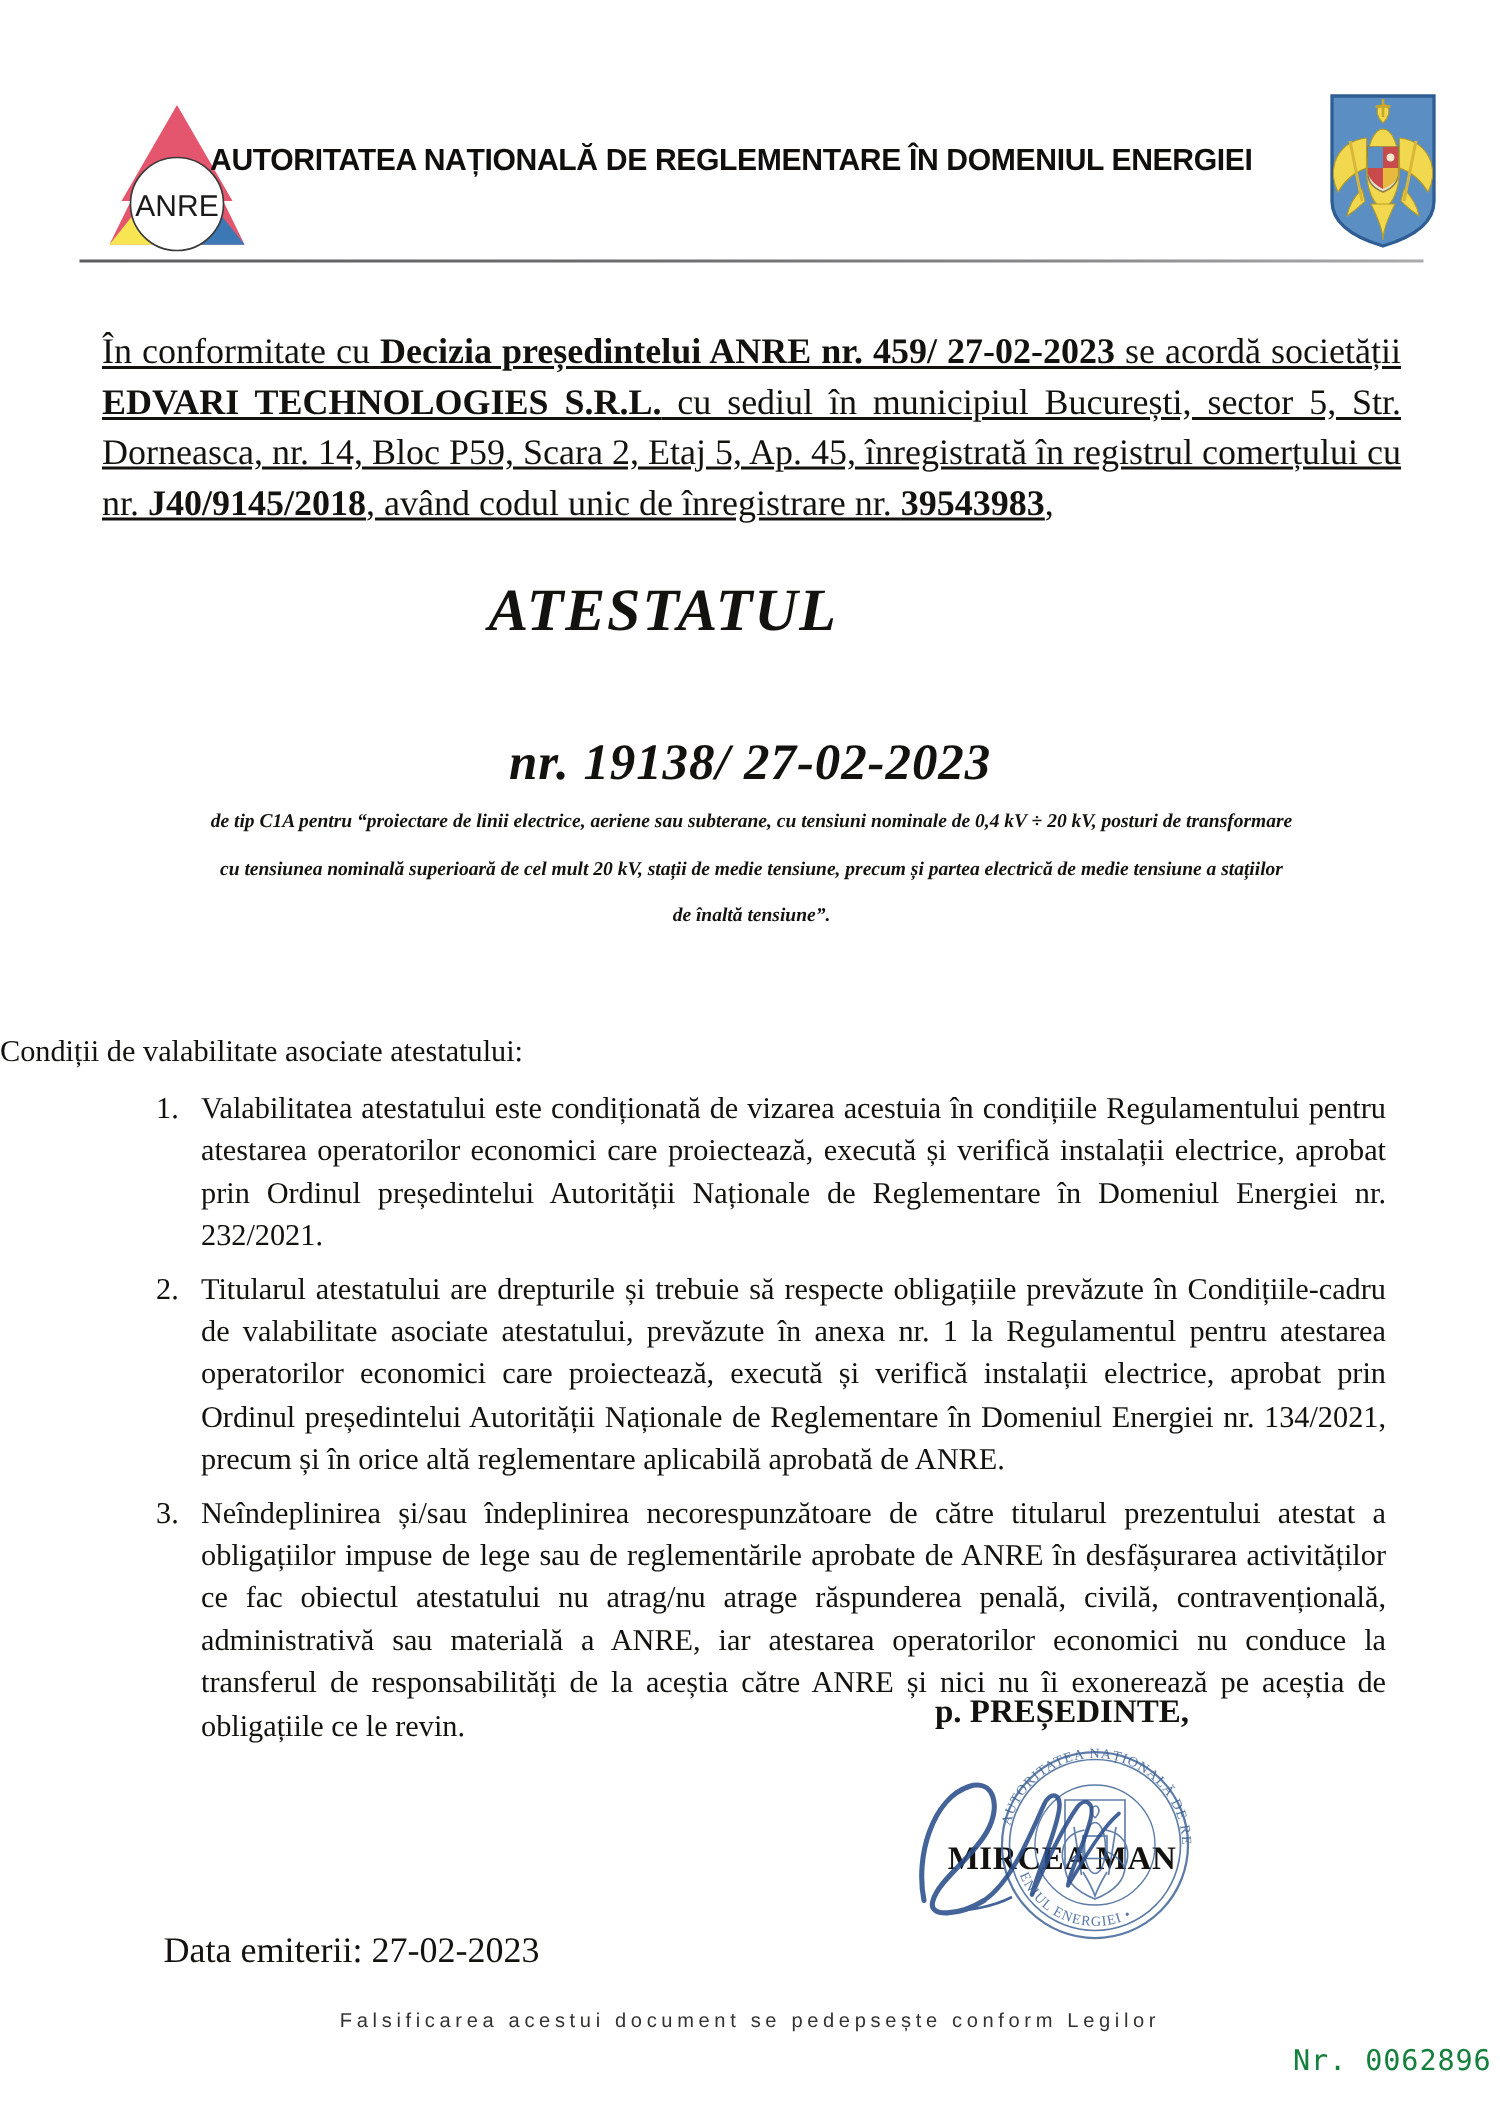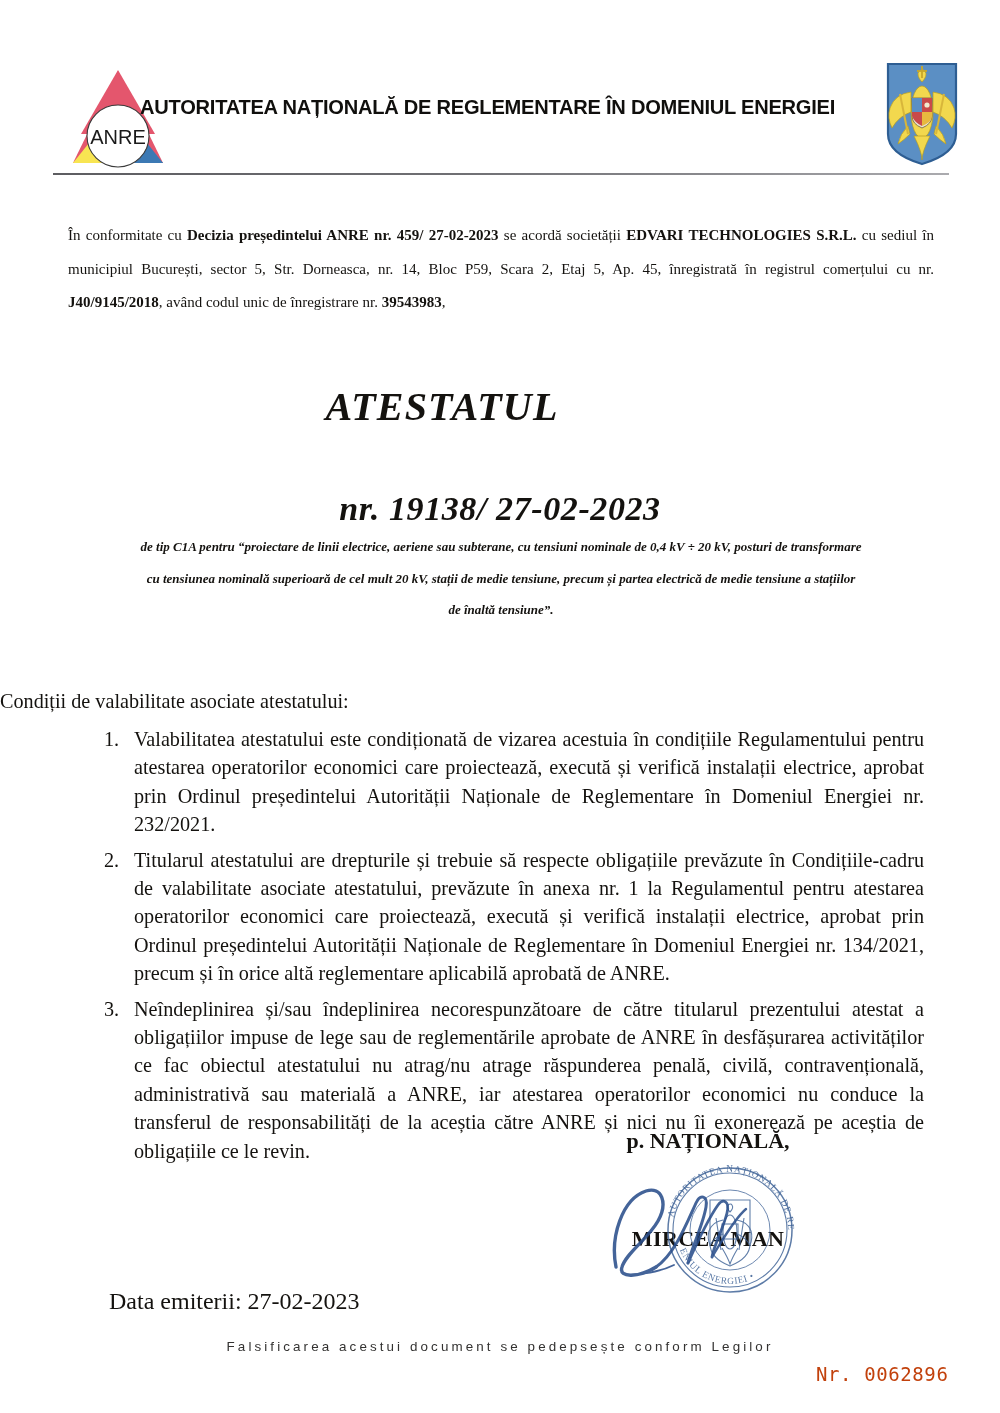--- a/index.html
+++ b/index.html
@@ -51,24 +51,25 @@
     left: 53px; top: 173px;
     width: 896px; height: 2px;
     background: linear-gradient(to right, #5d5d61 0%, #6f6f73 45%, #8b8b8f 75%, #ababaf 100%);
   }
 
   
   .intro {
     position: absolute;
     left: 68px; top: 219px;
     width: 866px;
-    font-size: 15px;
+    font-size: 24px;
     line-height: 33.6px;
     text-align: justify;
     text-justify: inter-word;
+    text-decoration: underline;
   }
   .intro b { font-weight: bold; }
 
   .title-main {
     position: absolute;
     left: 0; top: 383px;
     width: 884px;
     text-align: center;
     font-size: 40px;
     font-weight: bold;
@@ -171,25 +172,25 @@
     left: 0; top: 1339px;
     width: 1000px;
     text-align: center;
     font-family: "Liberation Sans", sans-serif;
     font-size: 13.4px;
     letter-spacing: 3.1px;
     color: #333231;
   }
   .serial {
     position: absolute;
-    left: 816px; top: 1363px;
+    left: 862px; top: 1363px;
     font-family: "DejaVu Sans Mono", monospace;
     font-size: 19px;
     letter-spacing: 0.6px;
-    color: #c2410c;
+    color: #15803d;
   }
 </style>
 </head>
 <body>
 
 <div class="header">
 
   <svg class="logo-anre" viewBox="0 0 112 104">
 
     <path d="M56 4 L93 68 L19 68 Z" fill="#e4566d"></path>
@@ -271,21 +272,21 @@
   <div class="cond-item">
     <div class="cond-num">2.</div>
     <div class="cond-text">Titularul atestatului are drepturile și trebuie să respecte obligațiile prevăzute în Condițiile-cadru de valabilitate asociate atestatului, prevăzute în anexa nr. 1 la Regulamentul pentru atestarea operatorilor economici care proiectează, execută și verifică instalații electrice, aprobat prin Ordinul președintelui Autorității Naționale de Reglementare în Domeniul Energiei  nr. 134/2021, precum și în orice altă reglementare aplicabilă aprobată de ANRE.</div>
   </div>
   <div class="cond-item">
     <div class="cond-num">3.</div>
     <div class="cond-text">Neîndeplinirea și/sau îndeplinirea necorespunzătoare de către titularul prezentului atestat a obligațiilor impuse de lege sau de reglementările aprobate de ANRE în desfășurarea activităților ce fac obiectul atestatului nu atrag/nu atrage răspunderea penală, civilă, contravențională, administrativă sau materială a ANRE, iar atestarea operatorilor economici nu conduce la transferul de responsabilități de la aceștia către ANRE și nici nu îi exonerează pe aceștia de obligațiile ce le revin.</div>
   </div>
 </div>
 
-<div class="sig-title">p. NAȚIONALĂ,</div>
+<div class="sig-title">p. PREȘEDINTE,</div>
 
 <div class="sig-name">MIRCEA MAN</div>
 
 <svg class="stamp" viewBox="0 0 144 136">
   <defs>
     <path id="stampArcTop" d="M 14,68 A 58,58 0 0 1 130,68" fill="none"></path>
     <path id="stampArcBottom" d="M 18,68 A 54,54 0 0 0 126,68" fill="none"></path>
   </defs>
   <g stroke="#3a5f94" fill="none" opacity="0.82">
     <circle cx="72" cy="68" r="62" stroke-width="1.5"></circle>

